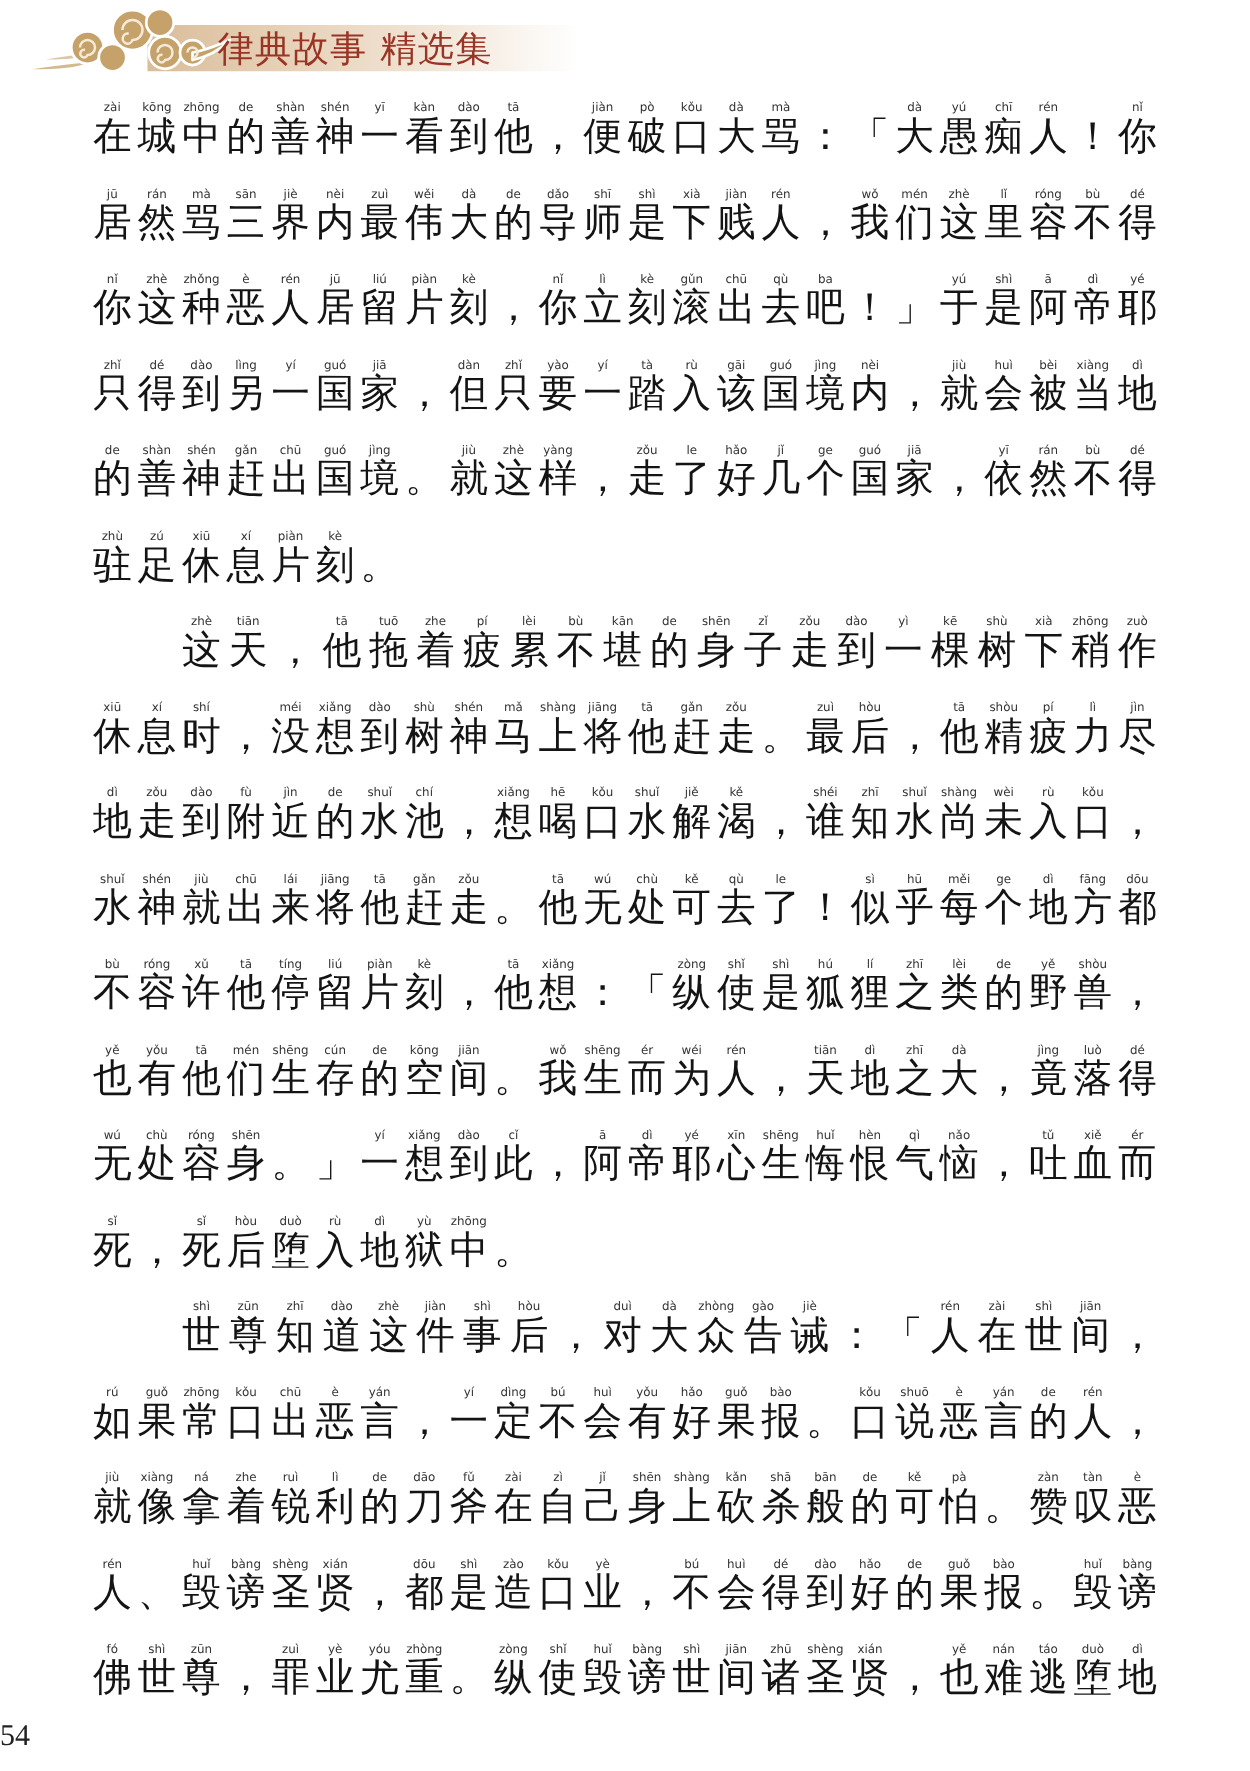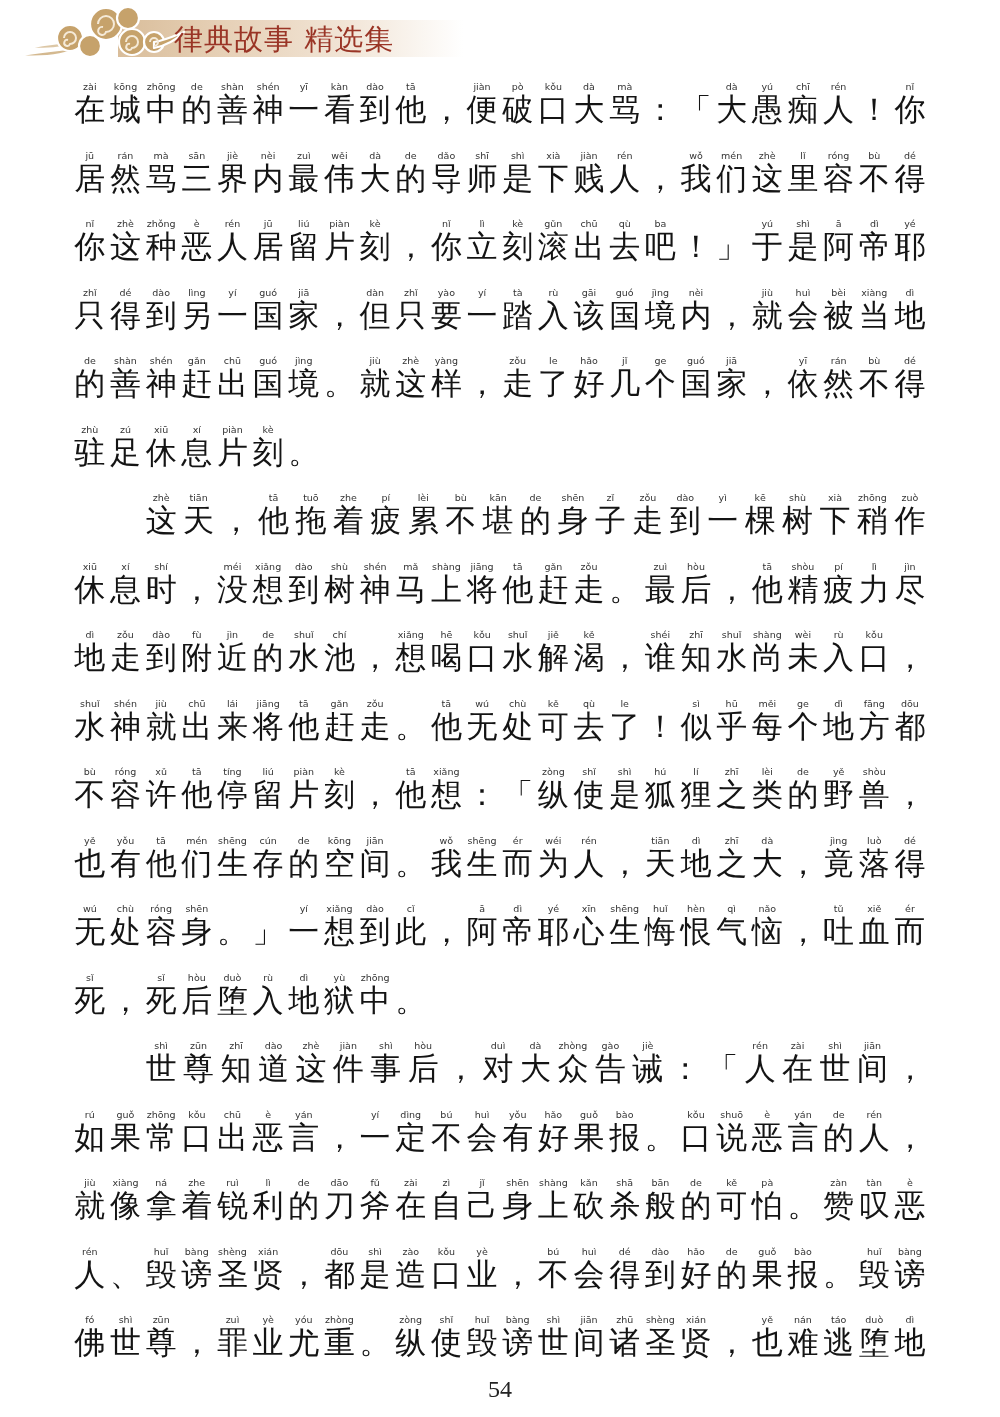--- a/index.html
+++ b/index.html
@@ -28,21 +28,21 @@
   }
   .py {
     height: 14px; line-height: 14px; font-size: 9.5px; color: #333333;
     font-family: "DejaVu Sans", sans-serif; white-space: nowrap;
   }
   .ch {
     height: 30px; line-height: 30px; font-size: 31px; color: #141414;
     font-family: "DejaVu Serif", serif; text-align: center; width: 35.67px;
   }
   .page-number {
-    position: absolute; left: 0; width: 1000px; top: 1376px; text-align: center;
+    position: absolute; left: 0; width: 1000px; top: 1376px; text-align: left;
     font-family: "Liberation Serif", serif; font-size: 24px; color: #222222;
   }
 </style>
 </head>
 <body>
 
 <header>
   <div class="banner"></div>
   <svg class="cloud" viewBox="0 0 180 60">
     <g fill="#c6a26b" stroke="#ffffff" stroke-width="2.2" stroke-linejoin="round">

